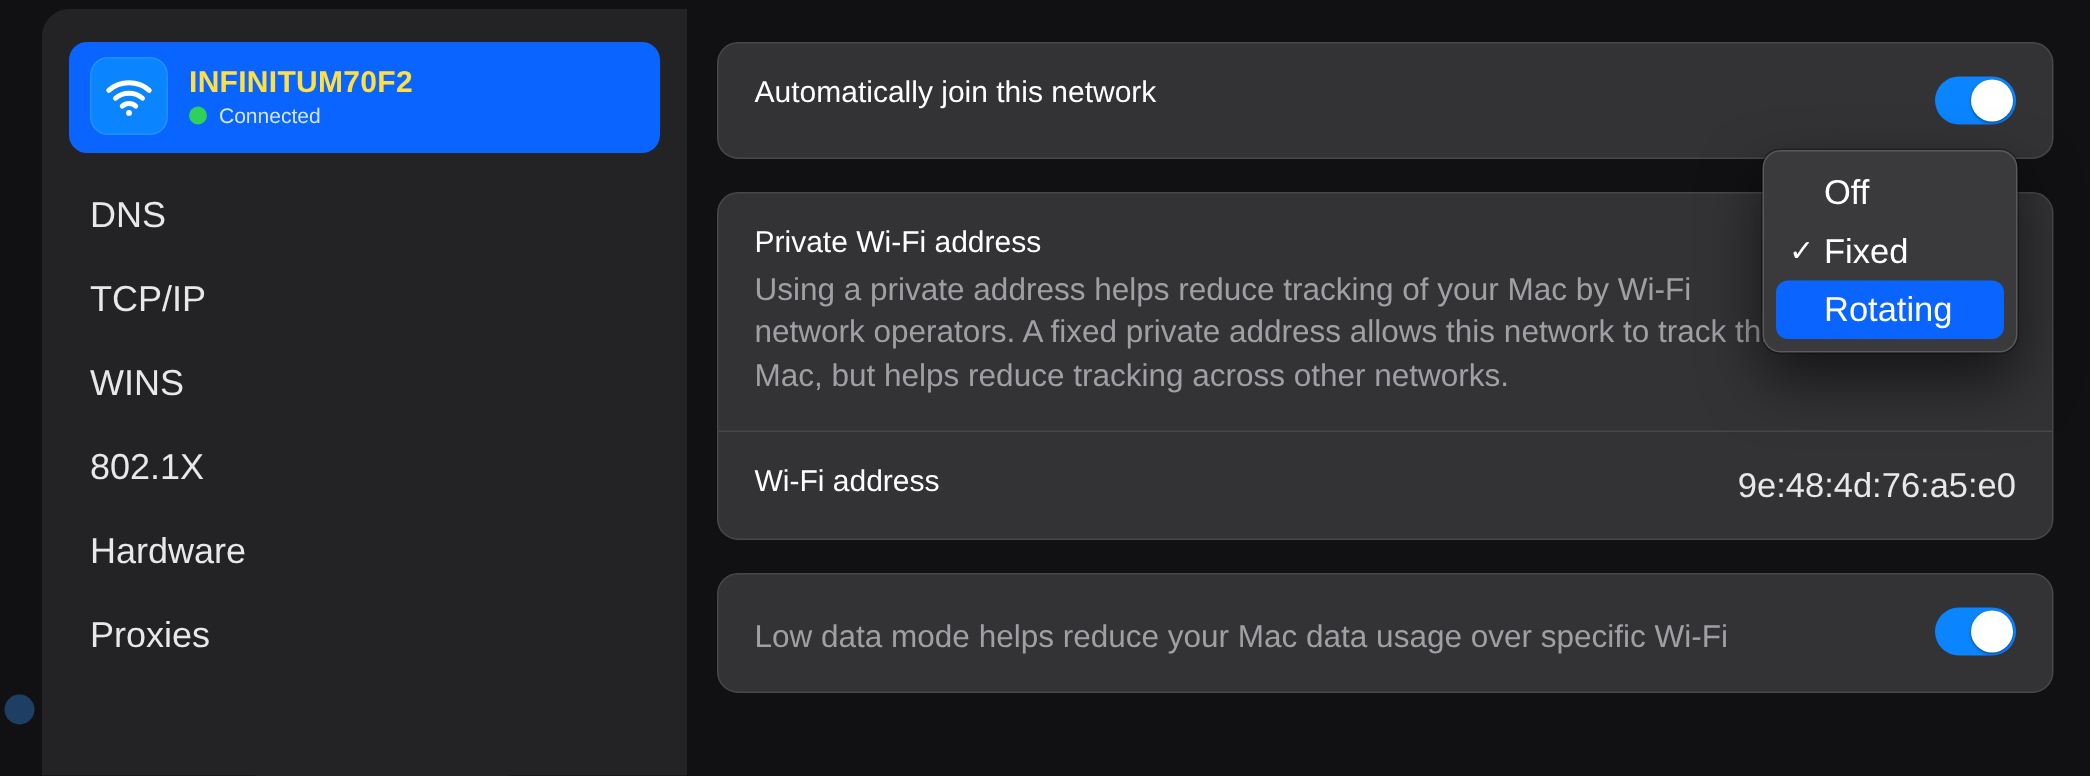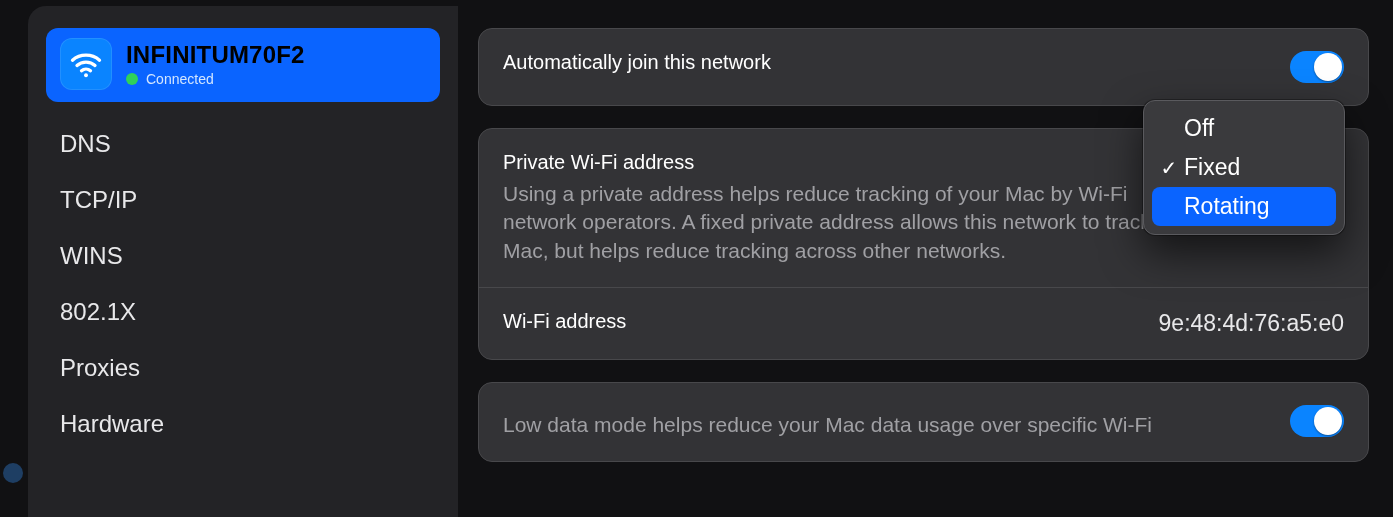--- a/index.html
+++ b/index.html
@@ -41,21 +41,21 @@
   .wifi-icon-box {
     width: 52px; height: 52px;
     background: #0a84ff;
     border-radius: 12px;
     display:flex; align-items:center; justify-content:center;
     flex-shrink:0;
     box-shadow: inset 0 0 0 1px rgba(255,255,255,.1);
   }
   .wifi-icon-box svg { width: 36px; height: 36px; }
   .net-text { display:flex; flex-direction:column; }
-  .net-name { font-size: 24px; font-weight: 600; color:#000000; letter-spacing:.2px; }
+  .net-name { font-size: 20px; font-weight: 600; color:#fde047; letter-spacing:.2px; }
   .net-status { display:flex; align-items:center; gap:8px; margin-top:2px;}
   .status-dot { width:12px; height:12px; border-radius:50%; background:#30d158; }
   .status-text { font-size:14px; color:#d3e6ff; }
   .side-list { padding: 6px 2px 0 2px; }
   .side-row {
     font-size: 24px;
     color:#e8e8ea;
     padding: 14px 12px;
     border-radius: 8px;
     cursor: default;
@@ -96,21 +96,21 @@
     content:""; position:absolute; right:2px; top:2px;
     width:28px; height:28px; border-radius:50%; background:#fff;
     box-shadow: 0 1px 2px rgba(0,0,0,.4);
   }
 
   
   .menu {
     position:absolute;
     top: 100px;
     right: 48px;
-    width: 202px;
+    width: 170px;
     background: #3a3a3d;
     border: 1px solid #5a5a5e;
     border-radius: 12px;
     box-shadow: 0 18px 40px rgba(0,0,0,.6), 0 0 0 1px rgba(0,0,0,.3);
     padding: 8px;
   }
   .menu-item {
     display:flex; align-items:center;
     font-size: 23px; color:#fff;
     padding: 6px 10px 6px 6px;
@@ -145,22 +145,22 @@
           <span class="status-dot"></span>
           <span class="status-text">Connected</span>
         </div>
       </div>
     </div>
     <div class="side-list">
       <div class="side-row">DNS</div>
       <div class="side-row">TCP/IP</div>
       <div class="side-row">WINS</div>
       <div class="side-row">802.1X</div>
+      <div class="side-row">Hardware</div>
       <div class="side-row">Proxies</div>
-      <div class="side-row">Hardware</div>
     </div>
   </aside>
 
   <main class="main">
 
     <section class="card">
       <div class="row">
         <div class="row-title">Automatically join this network</div>
         <div class="toggle"></div>
       </div>

